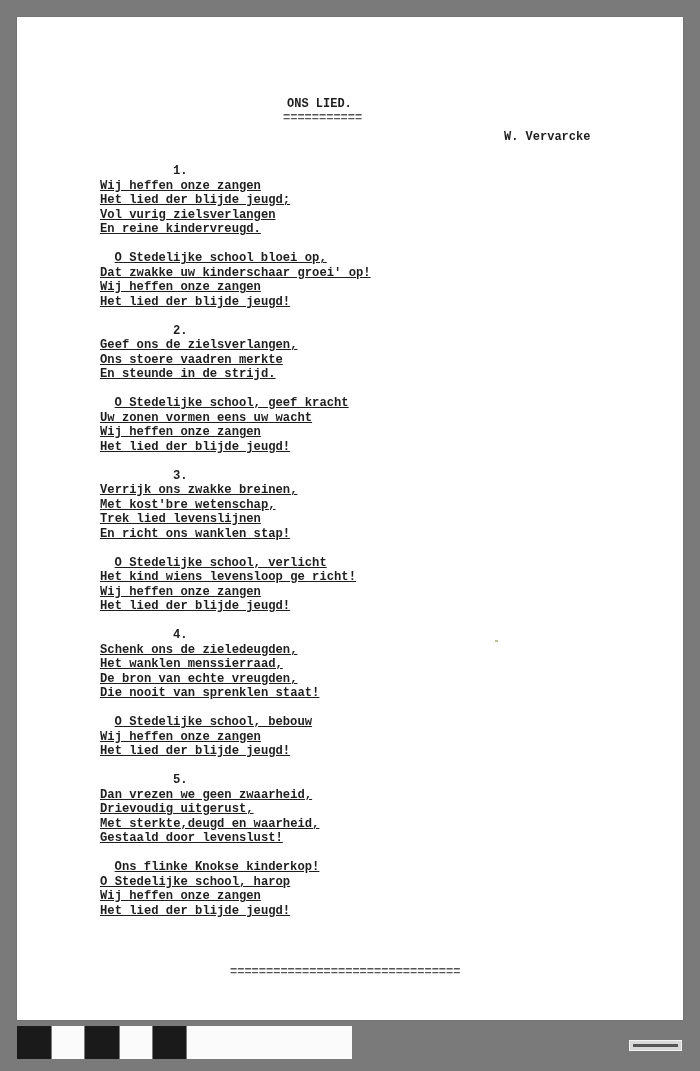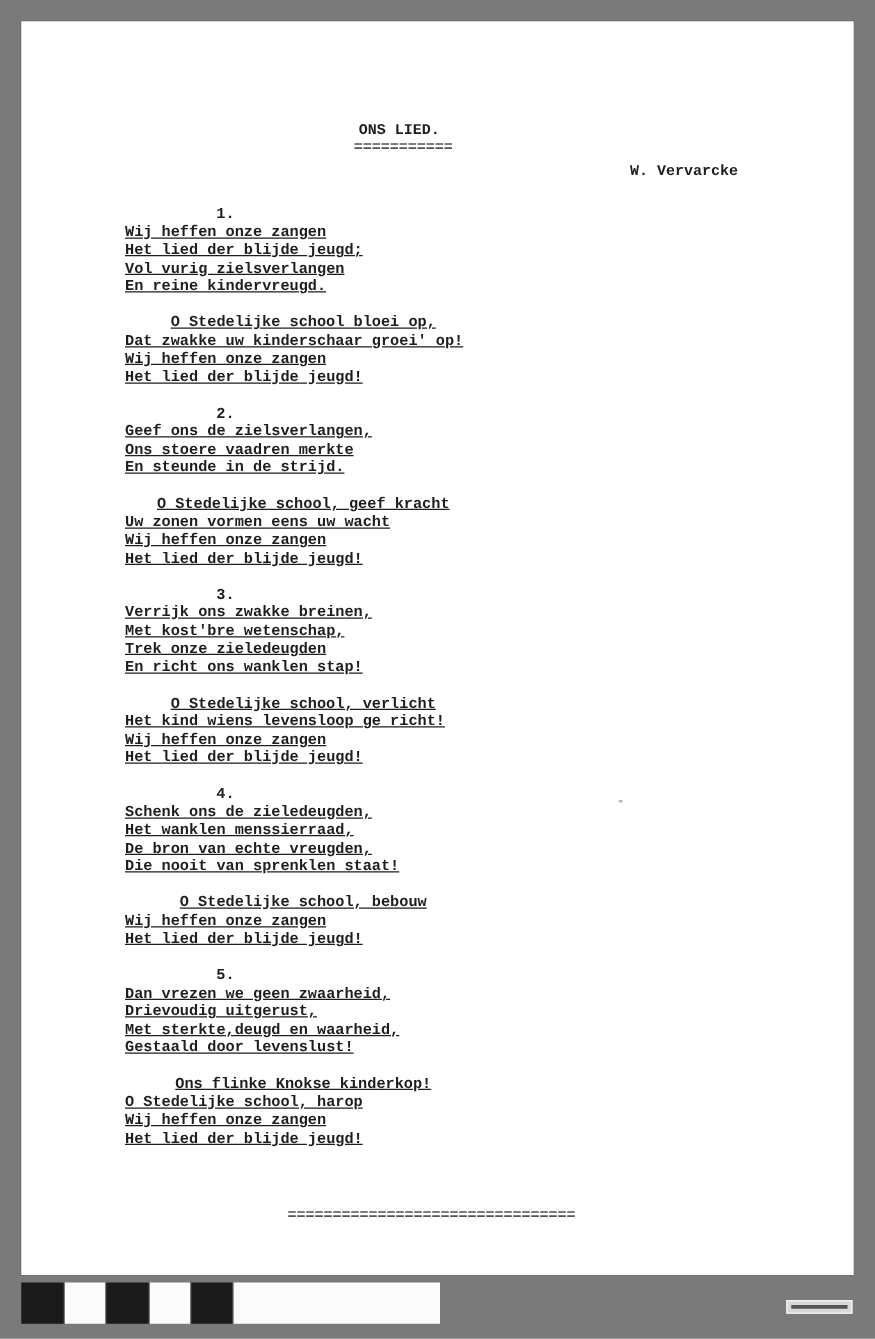--- a/index.html
+++ b/index.html
@@ -76,21 +76,20 @@
       white-space: pre;
       height: 14.5px;
       text-decoration: underline;
     }
     .blank {
       display: block;
       height: 14.5px;
     }
     .chorus .line:first-child {
       padding-left: 14.6px;
-      text-align: center;
     }
     .end-rule {
       left: 230px;
       top: 958px;
       color: #555;
     }
     .strip {
       position: absolute;
       top: 1026px;
       height: 33px;
@@ -168,21 +167,21 @@
       <span class="line">Het lied der blijde jeugd!</span>
     </div>
     <span class="blank"></span>
   </div>
 
   <div class="stanza">
     <span class="stanza-num">3.</span>
     <div class="verse">
       <span class="line">Verrijk ons zwakke breinen,</span>
       <span class="line">Met kost'bre wetenschap,</span>
-      <span class="line">Trek onze zieledeugden</span>
+      <span class="line">Trek lied levenslijnen</span>
       <span class="line">En richt ons wanklen stap!</span>
     </div>
     <span class="blank"></span>
     <div class="chorus">
       <span class="line">O Stedelijke school, verlicht</span>
       <span class="line">Het kind wiens levensloop ge richt!</span>
       <span class="line">Wij heffen onze zangen</span>
       <span class="line">Het lied der blijde jeugd!</span>
     </div>
     <span class="blank"></span>

